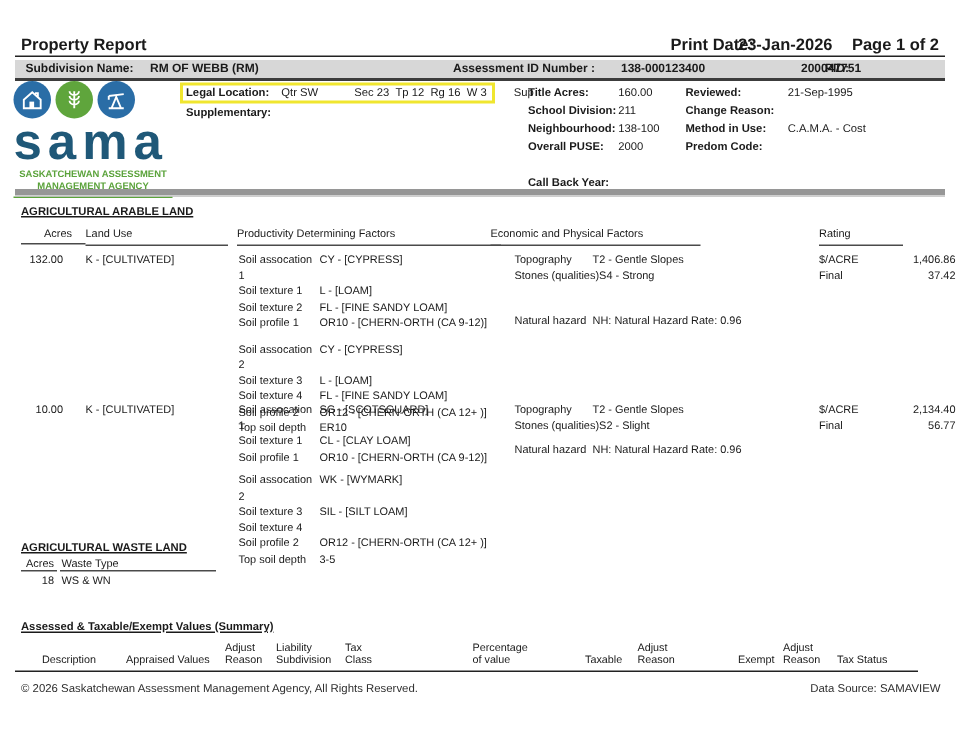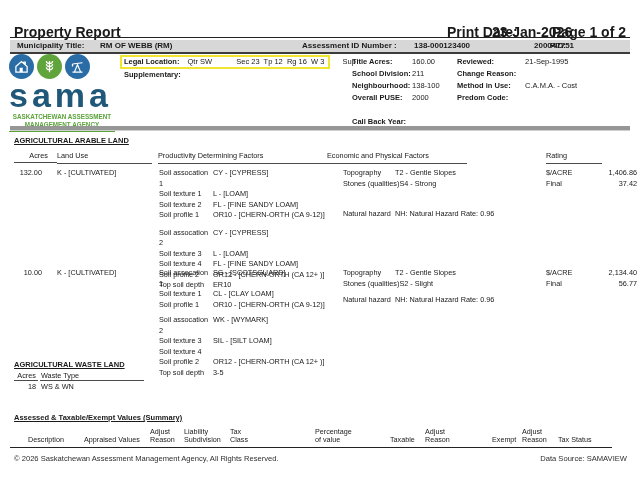--- a/index.html
+++ b/index.html
@@ -1,19 +1,19 @@
 <!DOCTYPE html>
 <html><head>
 <meta charset="utf-8">
 <style>
   html,body{margin:0;padding:0;background:#e9e9e9;}
   .page{position:relative;width:640px;height:494px;background:#fff;margin:0 auto;
         font-family:"Liberation Sans", sans-serif;color:#1a1a1a;overflow:hidden;}
   
-  .title-row{position:absolute;top:24px;left:0;right:0;height:12px;font-size:14px;font-weight:bold;}
+  .title-row{position:absolute;top:24px;left:0;right:0;height:12px;font-size:11px;font-weight:bold;}
   .report-title{position:absolute;left:14px;}
   .print-label{position:absolute;left:447px;}
   .print-value{position:absolute;left:492px;}
   .page-num{position:absolute;right:14px;}
   .hdr-line{position:absolute;top:37px;left:10px;right:10px;border-top:1.2px solid #222;}
   .muni-bar{position:absolute;top:40px;left:10px;right:10px;height:12px;background:#d7d7d7;
             border-bottom:2px solid #3c3c3c;font-size:8px;font-weight:bold;line-height:12px;}
   .muni-label{position:absolute;left:7px;}
   .muni-value{position:absolute;left:90px;}
   .assess-label{position:absolute;left:292px;}
@@ -104,21 +104,21 @@
 
   <div class="title-row">
     <span class="report-title">Property Report</span>
     <span class="print-label">Print Date:</span>
     <span class="print-value">23-Jan-2026</span>
     <span class="page-num">Page 1 of 2</span>
   </div>
   <div class="hdr-line"></div>
 
   <div class="muni-bar">
-    <span class="muni-label">Municipality Title:</span>
+    <span class="muni-label">Subdivision Name:</span>
     <span class="muni-value">RM OF WEBB (RM)</span>
     <span class="assess-label">Assessment ID Number :</span>
     <span class="assess-value">138-000123400</span>
     <span class="pid-label">PID:</span>
     <span class="pid-value">200047751</span>
   </div>
 
   <div class="logo">
     <div class="logo-circles">
       <span class="circle c-blue">

